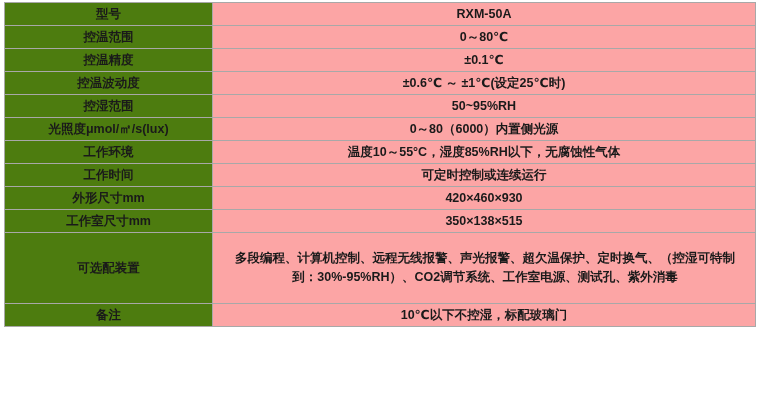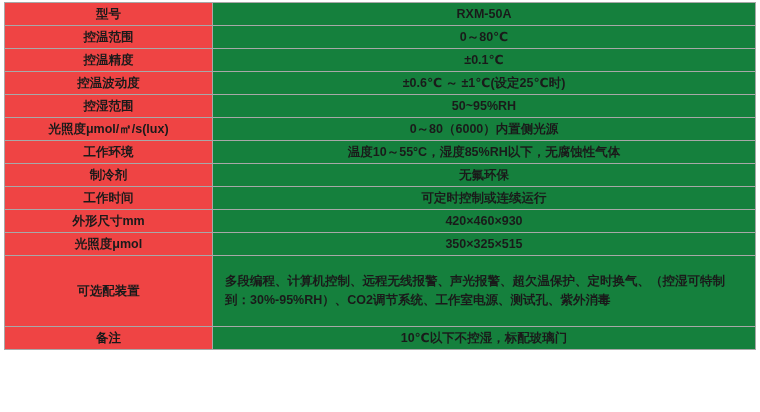--- a/index.html
+++ b/index.html
@@ -32,35 +32,35 @@
     font-size: 12.5px;
     color: #1a1a1a;
     padding: 0;
     line-height: 1.35;
     vertical-align: middle;
   }
   td.label-cell {
     width: 207px;
     text-align: center;
     font-weight: bold;
-    background: #ef4444;
+    background: #4d7c0f;
     height: 22px;
     margin-left: 35px;
   }
   td.value-cell {
     text-align: center;
-    background: #15803d;
+    background: #fca5a5;
     height: 22px;
     font-weight: bold;
   }
   tr.tall-row td {
     height: 62px;
   }
   td.value-cell.multiline {
-    text-align: left;
+    text-align: center;
     padding: 4px 10px 4px 12px;
     line-height: 1.55;
     font-weight: bold;
   }
 </style>
 </head>
 <body>
 
 <div class="spec-wrap">
   <table class="spec-table">
@@ -87,34 +87,30 @@
       </tr>
       <tr>
         <td class="label-cell">光照度μmol/㎡/s(lux)</td>
         <td class="value-cell">0～80（6000）内置侧光源</td>
       </tr>
       <tr>
         <td class="label-cell">工作环境</td>
         <td class="value-cell">温度10～55°C，湿度85%RH以下，无腐蚀性气体</td>
       </tr>
       <tr>
-        <td class="label-cell">制冷剂</td>
-        <td class="value-cell">无氟环保</td>
-      </tr>
-      <tr>
         <td class="label-cell">工作时间</td>
         <td class="value-cell">可定时控制或连续运行</td>
       </tr>
       <tr>
         <td class="label-cell">外形尺寸mm</td>
         <td class="value-cell">420×460×930</td>
       </tr>
       <tr>
-        <td class="label-cell">光照度μmol</td>
-        <td class="value-cell">350×325×515</td>
+        <td class="label-cell">工作室尺寸mm</td>
+        <td class="value-cell">350×138×515</td>
       </tr>
       <tr class="tall-row">
         <td class="label-cell">可选配装置</td>
         <td class="value-cell multiline">多段编程、计算机控制、远程无线报警、声光报警、超欠温保护、定时换气、（控湿可特制到：30%-95%RH）、CO2调节系统、工作室电源、测试孔、紫外消毒</td>
       </tr>
       <tr>
         <td class="label-cell">备注</td>
         <td class="value-cell">10℃以下不控湿，标配玻璃门</td>
       </tr>
     </tbody>

